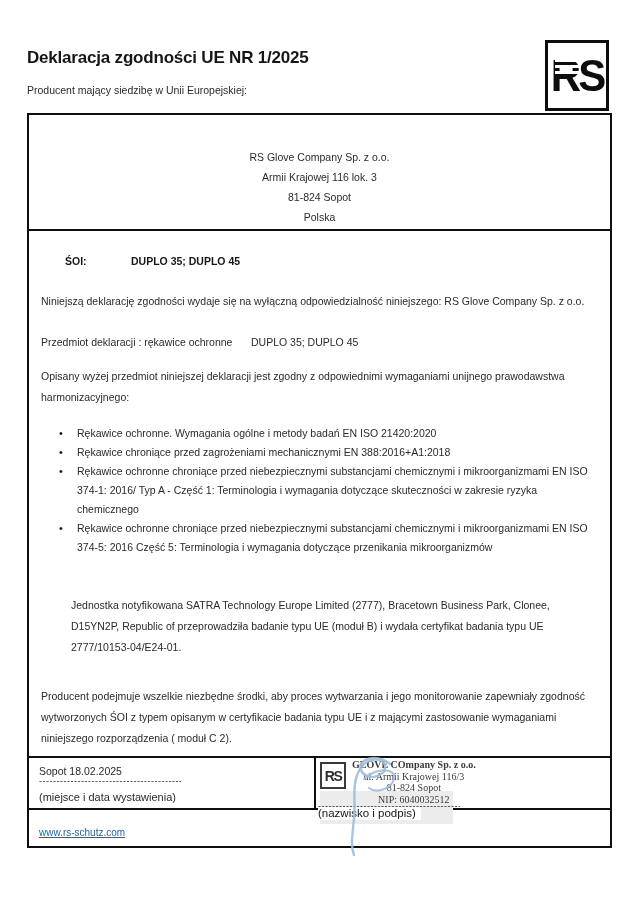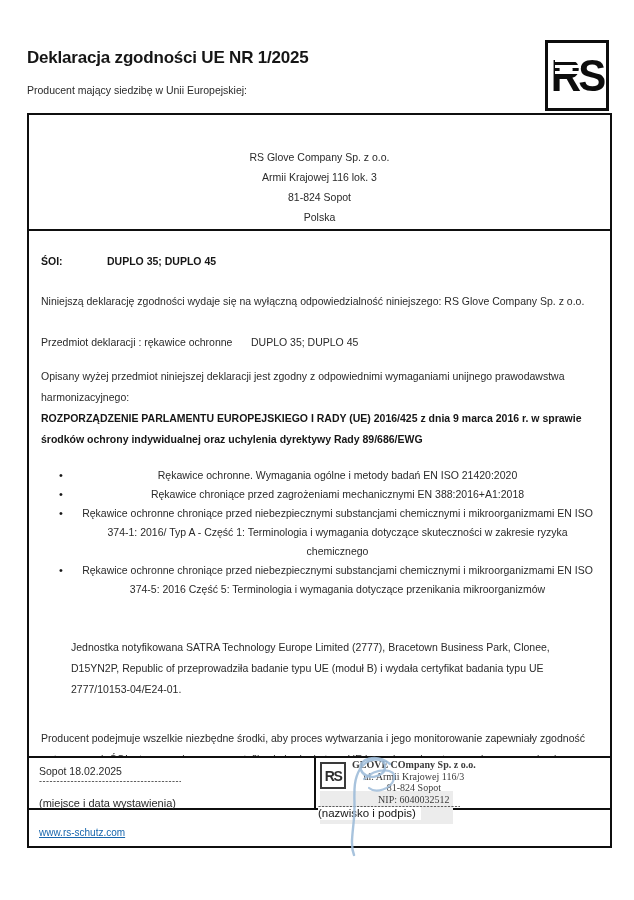--- a/index.html
+++ b/index.html
@@ -62,28 +62,28 @@
     text-align:center;
   }
 
   .sec-content {
     flex:1 1 auto;
     border-top:2px solid #0f0f0f;
     padding:0 12px;
     overflow:hidden;
     font-size:10.5px; color:#2a2a2a;
   }
-  .soi-row { margin-top:24px; font-weight:700; color:#161616; display:flex; }
+  .soi-row { margin-top:24px; font-weight:700; color:#161616; display:flex;margin-left:24px; }
   .soi-label { width:66px; flex:0 0 66px; }
   .p { margin-top:24px; line-height:21px; }
   .subject-row { margin-top:24px; display:flex; }
   .subject-label { width:210px; flex:0 0 210px; }
   .p-conformity { margin-top:18px; }
   .reg { display:block; font-weight:700; color:#161616; }
-  ul.standards { margin:16px 0 16px 16px; list-style:none;text-align:center; }
+  ul.standards { margin:16px 0 16px 16px; list-style:none; }
   ul.standards li {
     position:relative; padding-left:20px; line-height:19px; color:#2a2a2a;
   }
   ul.standards li::before {
     content:"\2022"; position:absolute; left:2px; top:0; font-size:11px; color:#161616;
   }
   .p-notified { margin-top:38px;margin-left:30px; }
   .p-commitment { margin-top:28px; }
 
   
@@ -96,21 +96,21 @@
   .sign-left {
     flex:0 0 287px; width:287px;
     border-right:2px solid #0f0f0f;
     padding:7px 0 0 10px;
   }
   .sign-left .date { font-size:10.5px; color:#2a2a2a; }
   .dashes {
     width:142px; overflow:hidden; white-space:nowrap;
     font-size:9px; line-height:8px; letter-spacing:0.5px; color:#222;
   }
-  .sign-left .caption { font-size:11px; color:#2a2a2a; margin-top:12px; }
+  .sign-left .caption { font-size:11px; color:#2a2a2a; margin-top:6px; }
 
   .sign-right { flex:1 1 auto; position:relative; }
   .stamp {
     position:absolute; left:4px; top:-3px;
     display:flex; align-items:flex-start;
     z-index:2;
   }
   .stamp-logo {
     width:26px; height:27px; margin-top:7px;
     border:2px solid #3a3a3a;
@@ -181,21 +181,20 @@
 
       <p class="p">Niniejszą deklarację zgodności wydaje się na wyłączną odpowiedzialność niniejszego: RS Glove Company Sp. z o.o.</p>
 
       <div class="subject-row">
         <span class="subject-label">Przedmiot deklaracji : rękawice ochronne</span>
         <span class="subject-value">DUPLO 35; DUPLO 45</span>
       </div>
 
       <p class="p p-conformity">
         <span>Opisany wyżej przedmiot niniejszej deklaracji jest zgodny z odpowiednimi wymaganiami unijnego prawodawstwa harmonizacyjnego:</span>
-        <strong class="reg">ROZPORZĄDZENIE PARLAMENTU EUROPEJSKIEGO I RADY (UE) 2016/425 z dnia 9 marca 2016 r. w sprawie środków ochrony indywidualnej oraz uchylenia dyrektywy Rady 89/686/EWG</strong>
       </p>
 
       <ul class="standards">
         <li>Rękawice ochronne. Wymagania ogólne i metody badań EN ISO 21420:2020</li>
         <li>Rękawice chroniące przed zagrożeniami mechanicznymi EN 388:2016+A1:2018</li>
         <li>Rękawice ochronne chroniące przed niebezpiecznymi substancjami chemicznymi i mikroorganizmami EN ISO 374-1: 2016/ Typ A - Część 1: Terminologia i wymagania dotyczące skuteczności w zakresie ryzyka chemicznego</li>
         <li>Rękawice ochronne chroniące przed niebezpiecznymi substancjami chemicznymi i mikroorganizmami EN ISO 374-5: 2016 Część 5: Terminologia i wymagania dotyczące przenikania mikroorganizmów</li>
       </ul>
 
       <p class="p p-notified">Jednostka notyfikowana SATRA Technology Europe Limited (2777), Bracetown Business Park, Clonee, D15YN2P, Republic of przeprowadziła badanie typu UE (moduł B) i wydała certyfikat badania typu UE 2777/10153-04/E24-01.</p>

